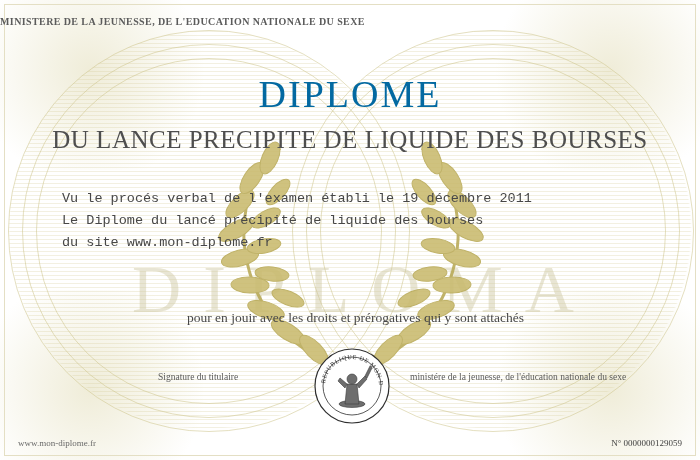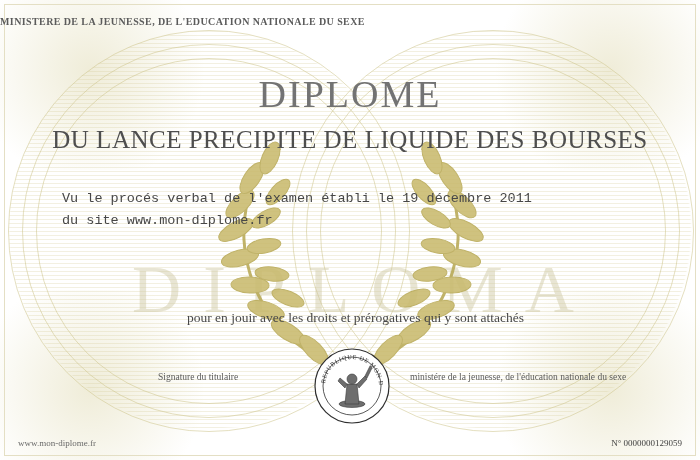--- a/index.html
+++ b/index.html
@@ -102,21 +102,21 @@
     color: #5b5b5b;
     font-weight: bold;
   }
   .title-main {
     position: absolute;
     top: 72px;
     left: 0; right: 0;
     text-align: center;
     font-size: 38px;
     letter-spacing: 2px;
-    color: #737373;
+    color: #0369a1;
   }
   .title-sub {
     position: absolute;
     top: 126px;
     left: 0; right: 0;
     text-align: center;
     font-size: 25px;
     letter-spacing: 0.5px;
     color: #4e4e4e;
     white-space: nowrap;
@@ -245,20 +245,21 @@
     </g>
   </svg>
 
   <div class="ministry">MINISTERE DE LA JEUNESSE, DE L'EDUCATION NATIONALE DU SEXE</div>
 
   <div class="title-main">DIPLOME</div>
   <div class="title-sub">DU LANCE PRECIPITE DE LIQUIDE DES BOURSES</div>
 
   <div class="body-block">
     <div class="line">Vu le procés verbal de l'examen établi le 19 décembre 2011</div>
+    <div class="line">Le Diplome du lancé précipité de liquide des bourses</div>
     <div class="line">du site www.mon-diplome.fr</div>
   </div>
 
   <div class="confer">pour en jouir avec les droits et prérogatives qui y sont attachés</div>
 
   <div class="sign-left">Signature du titulaire</div>
   <div class="sign-right">ministére de la jeunesse, de l'éducation nationale du sexe</div>
 
   <svg class="seal" viewBox="0 0 76 76">
     <circle cx="38" cy="38" r="37" fill="#ffffff" stroke="#2f2f2f" stroke-width="1.2"></circle>

